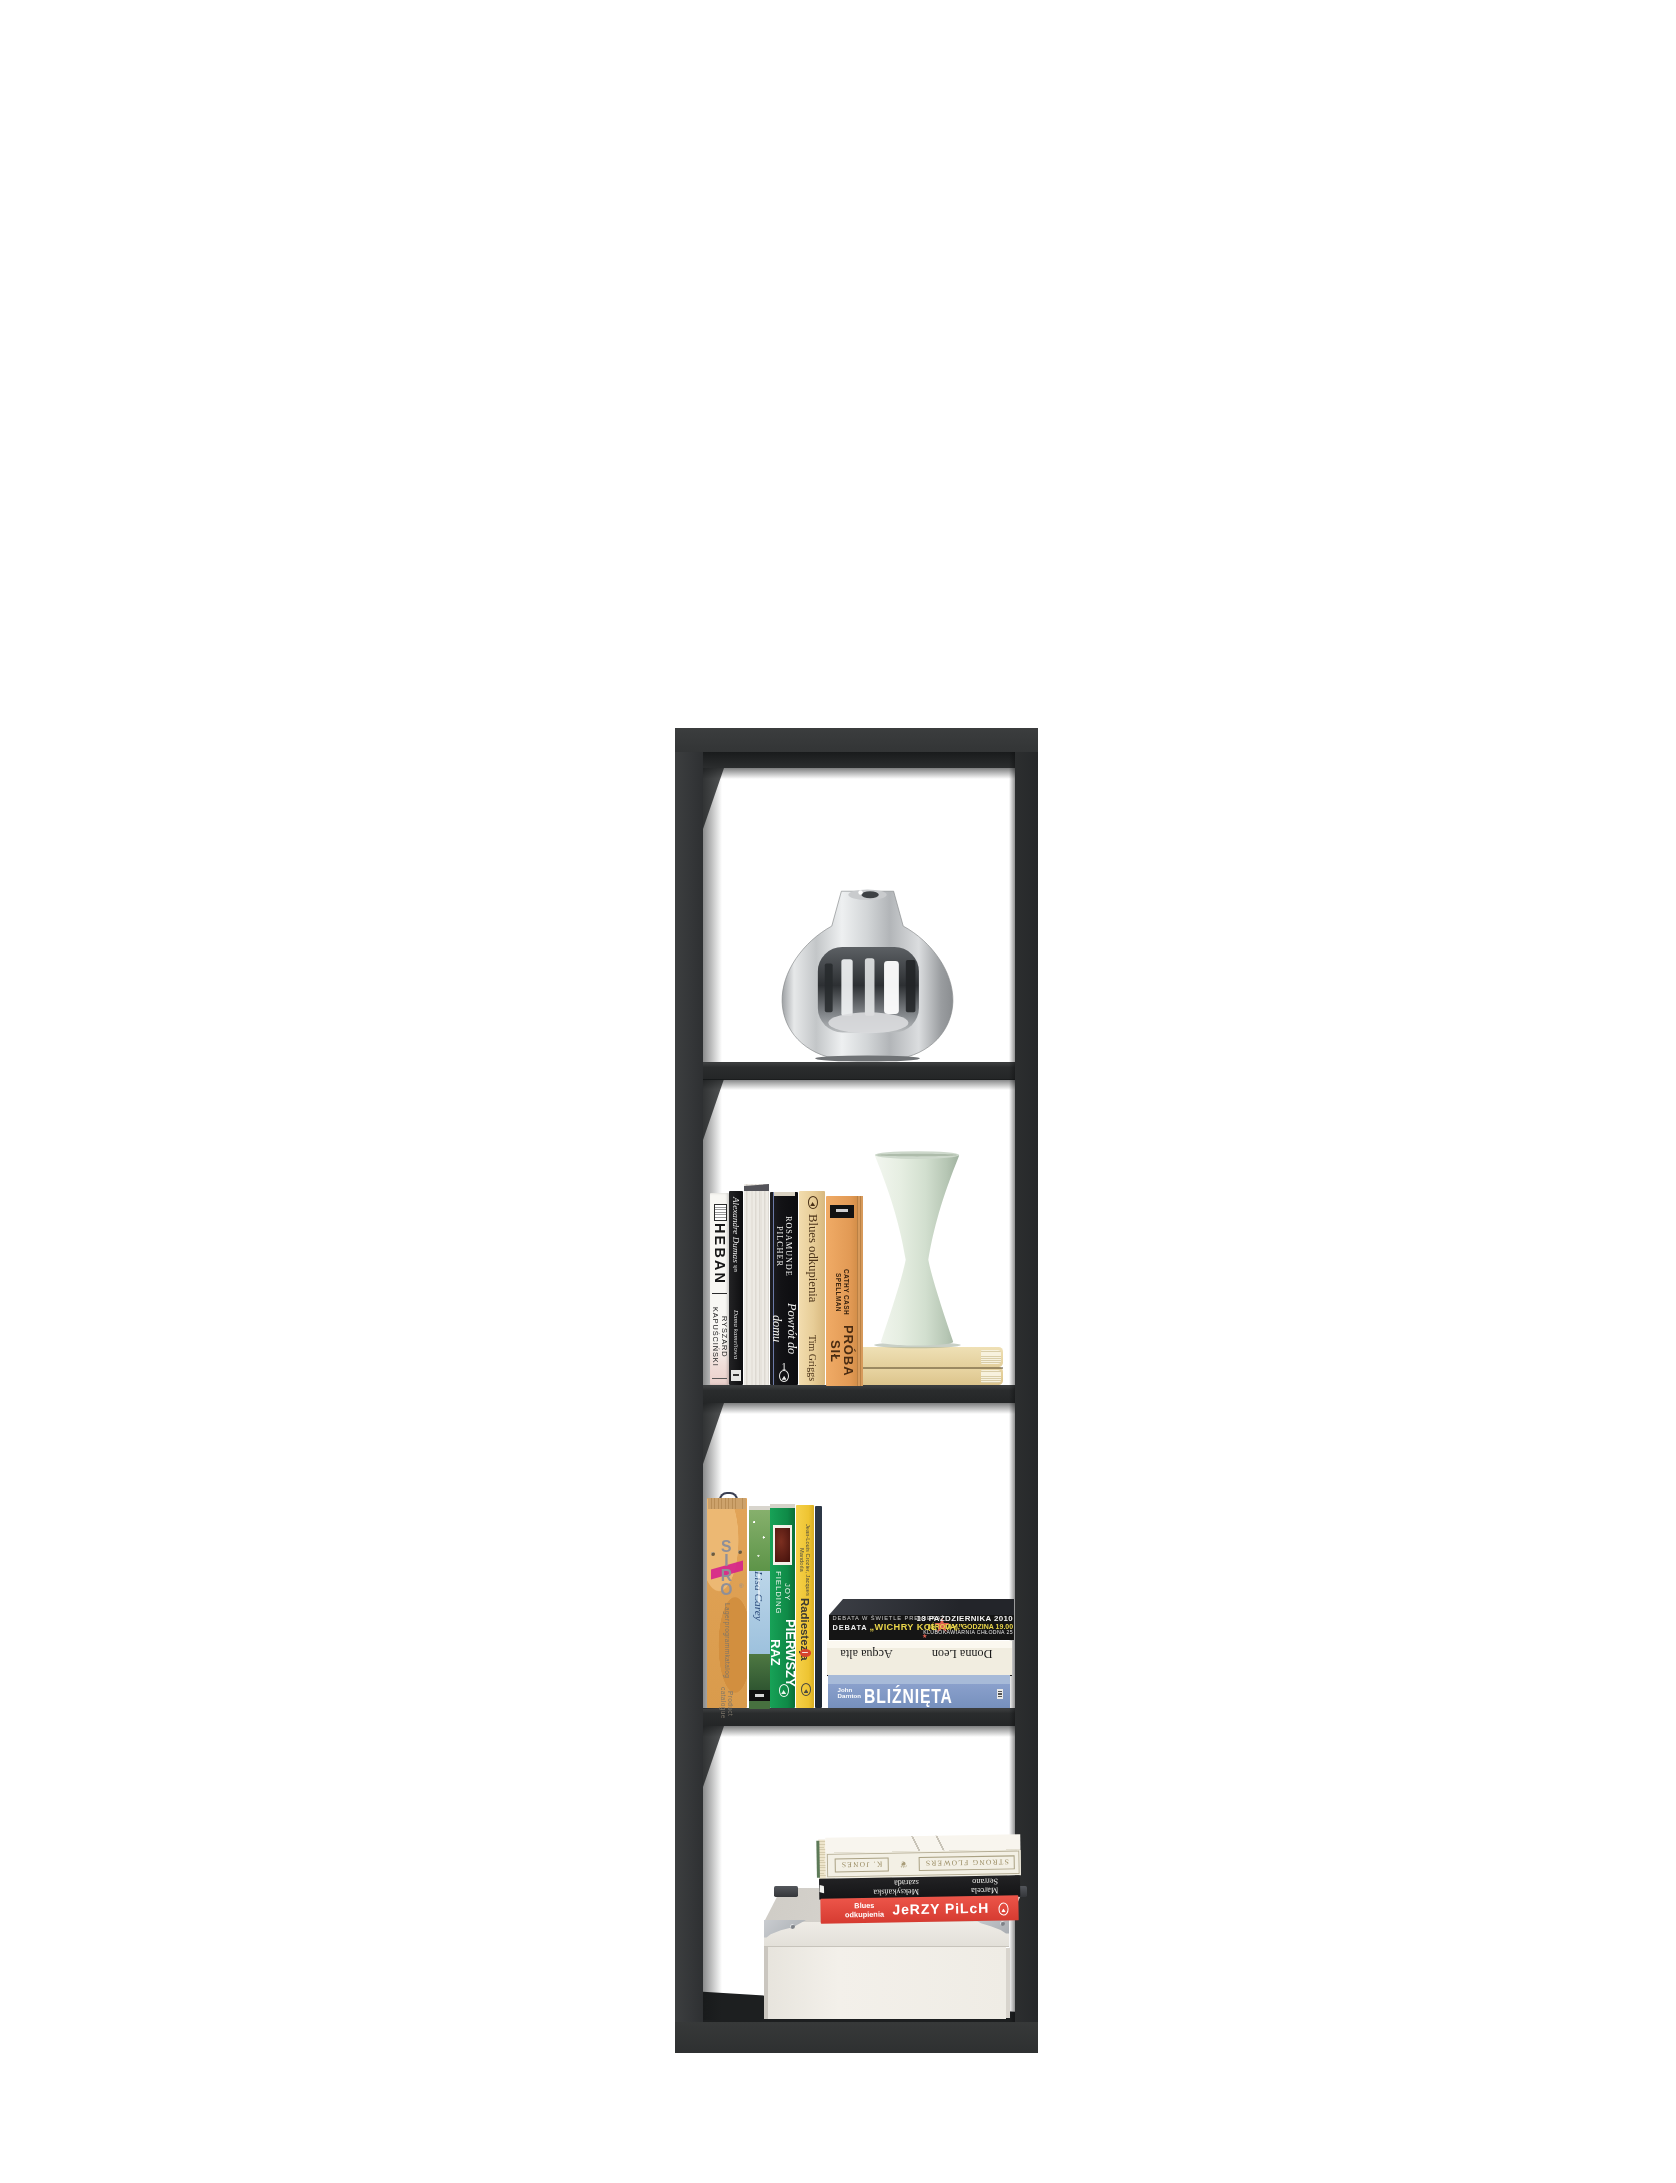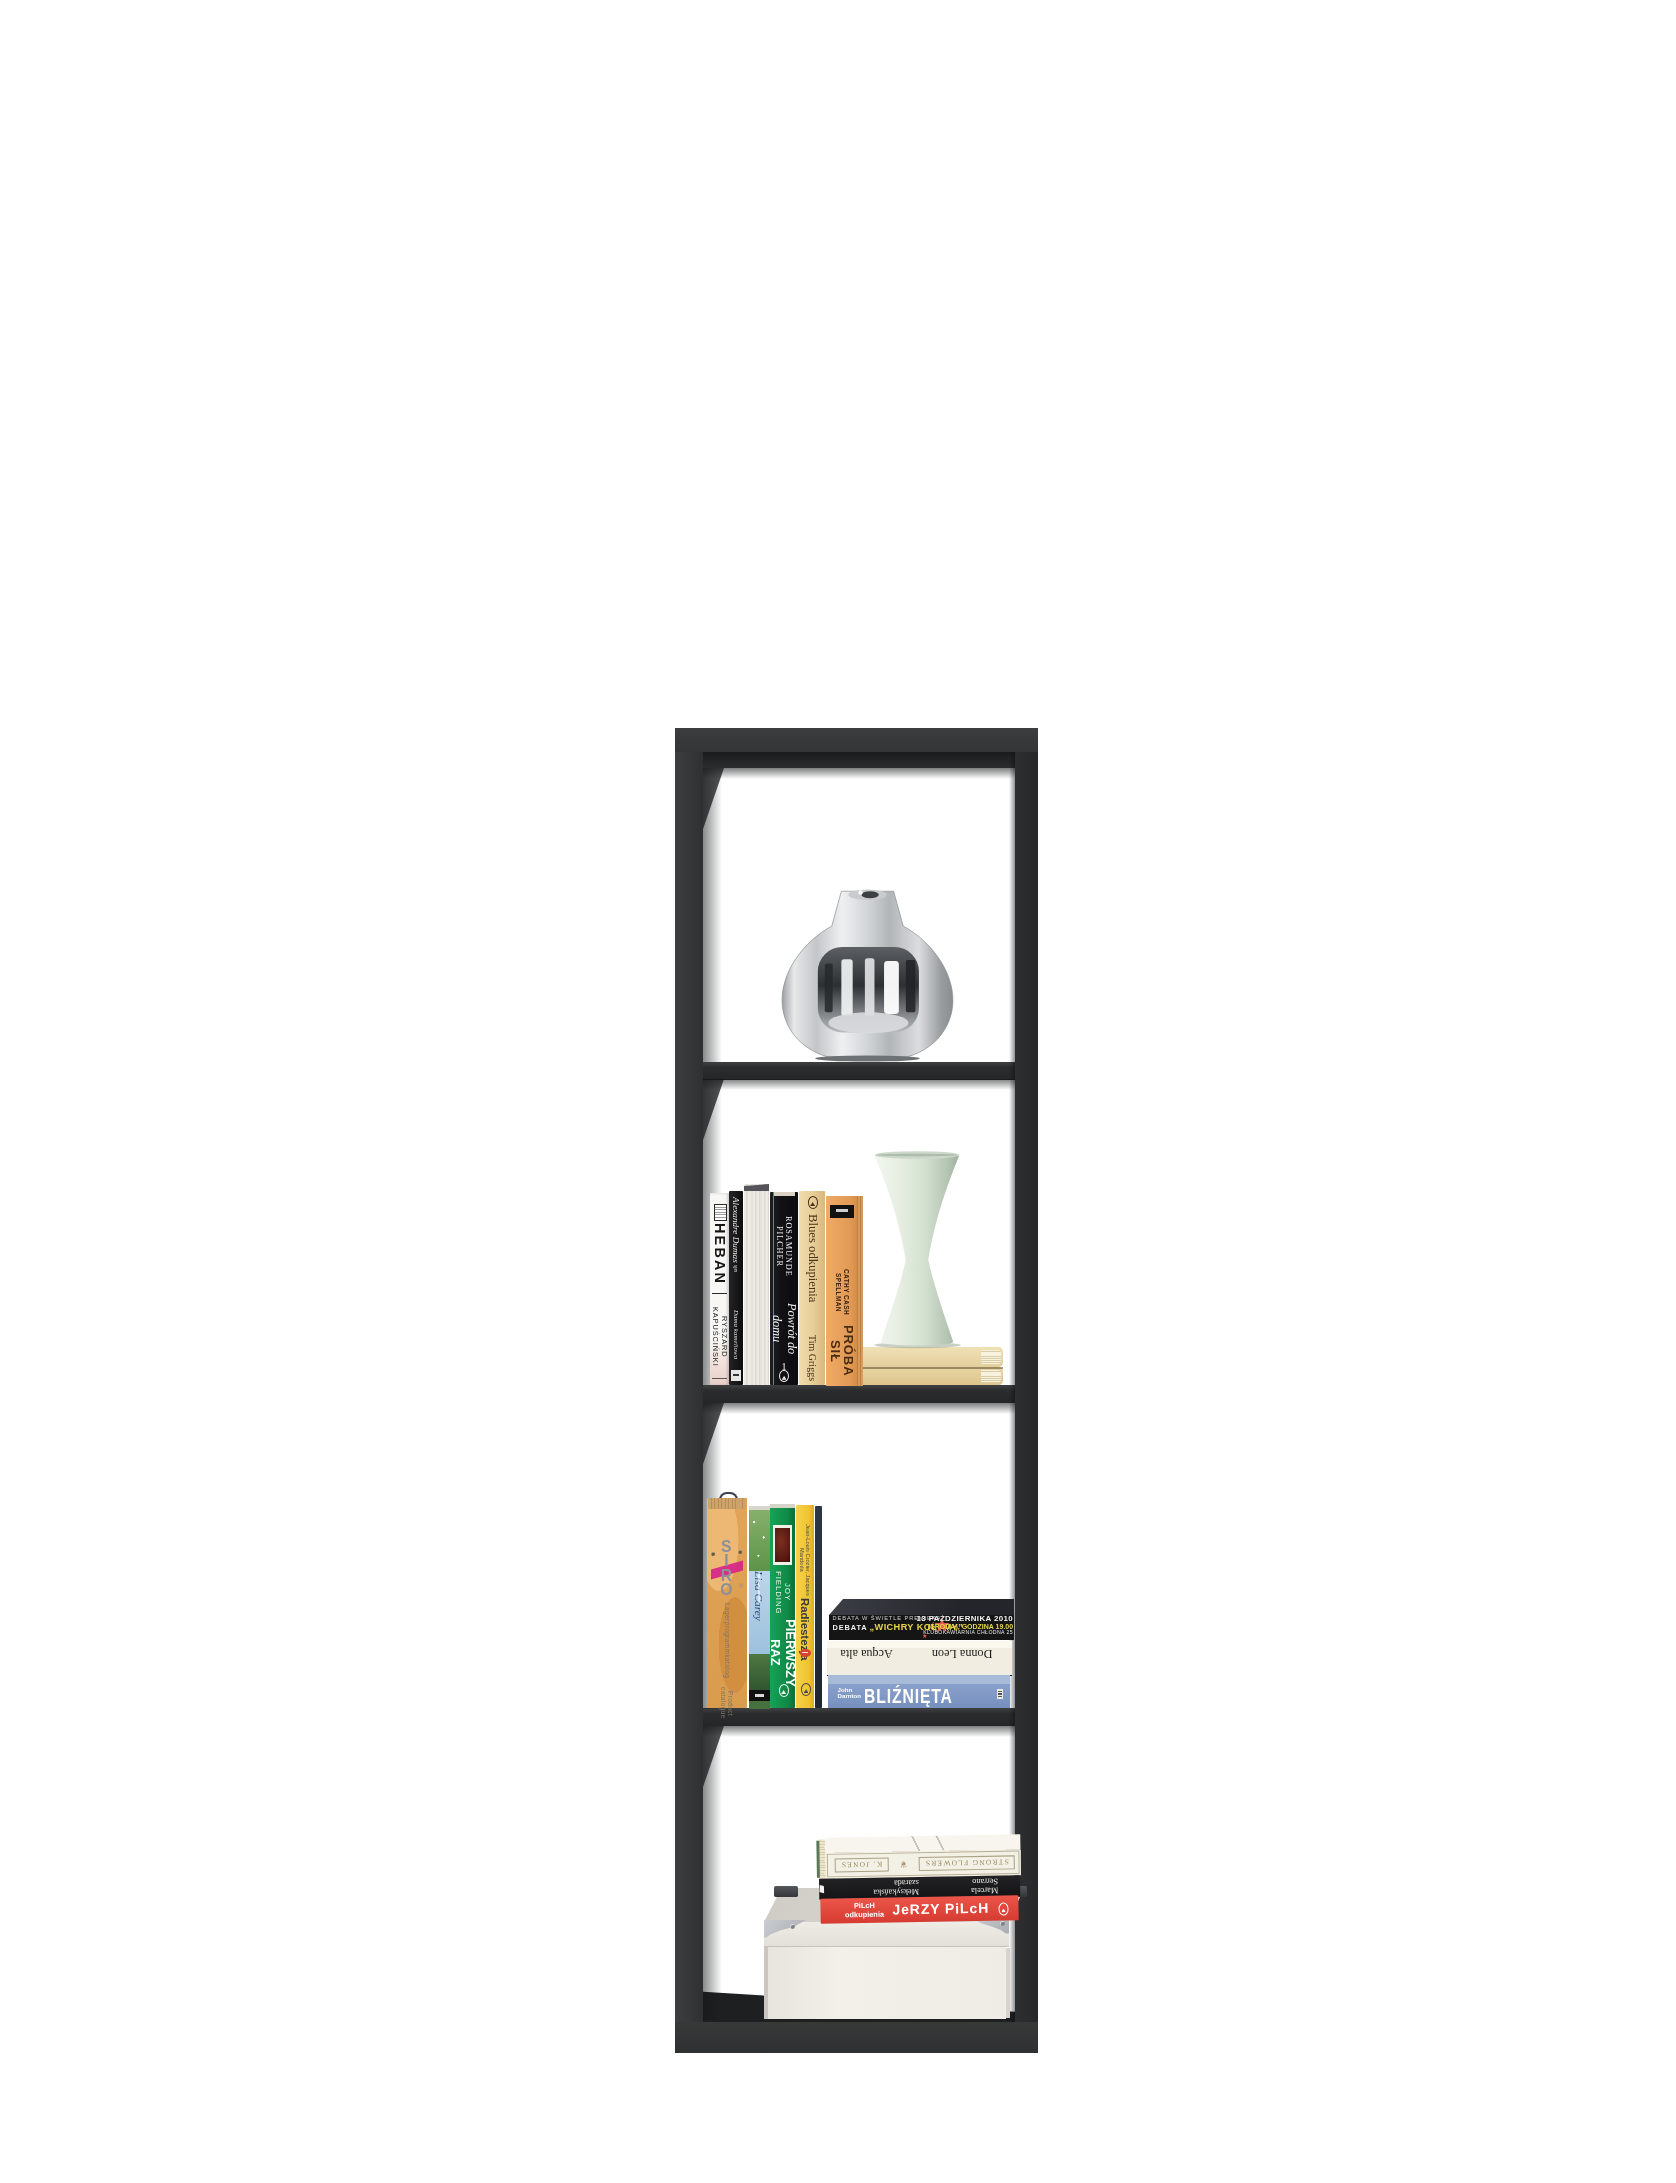--- a/index.html
+++ b/index.html
@@ -460,21 +460,21 @@
     </div>
     <div class="abs serrano">
       <div class="serrano-row serif">
         <span>Marcela Serrano</span>
         <span>Meksykańska szarada</span>
         <span class="serrano-mark"></span>
       </div>
     </div>
     <div class="abs pilch">
       <div class="pilch-title">
-        <span>PiLcH</span><br>
+        <span>Blues</span><br>
         <span>odkupienia</span>
       </div>
       <div class="pilch-author">JeRZY PiLcH</div>
       <div class="logo-bell pilch-bell">
           <i></i>
         </div>
     </div>
   </div>
 
 </div>

